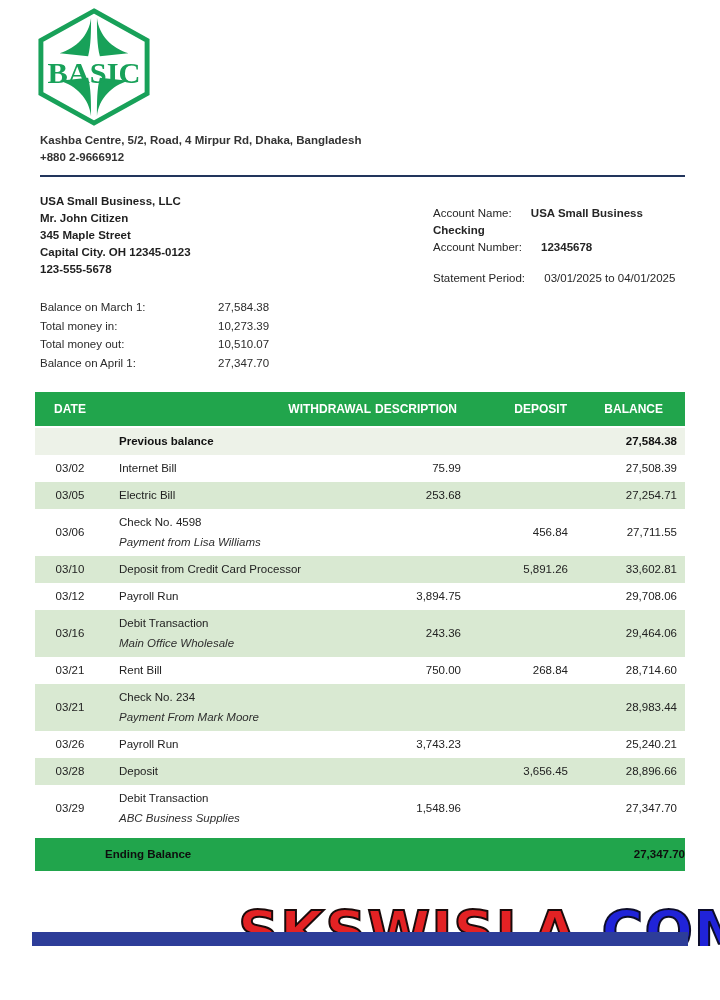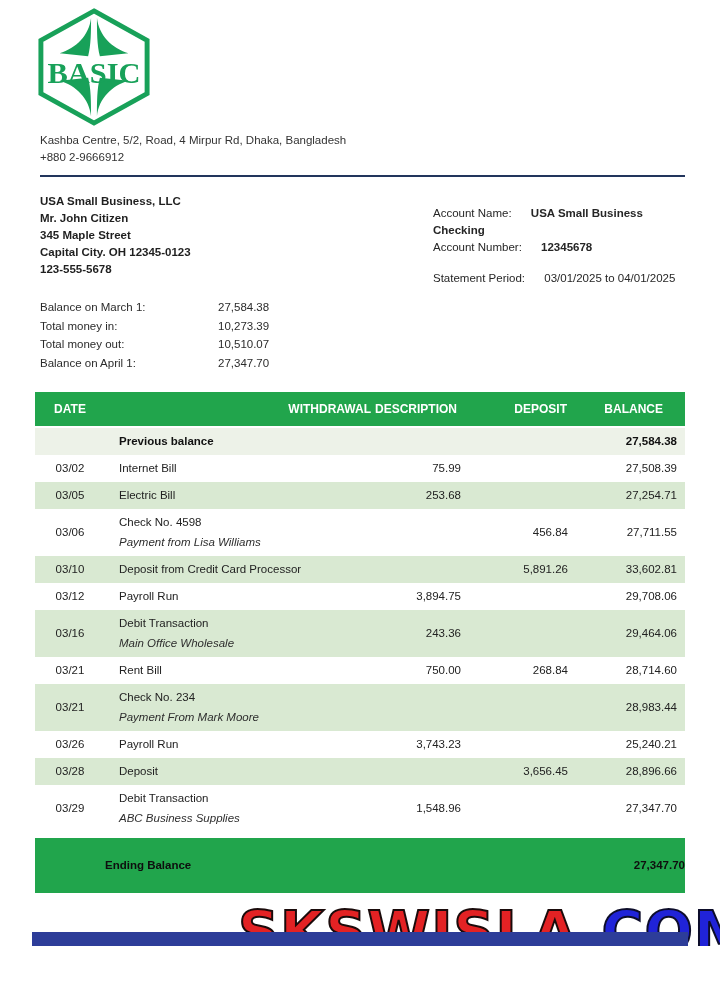--- a/index.html
+++ b/index.html
@@ -7,21 +7,21 @@
     --logo-green:#18a159; --line-navy:#22355c; --bar-blue:#2d3d99;
     --wm-red:#e32224; --wm-blue:#2023d8; --ink:#262626;
   }
   *{margin:0;padding:0;box-sizing:border-box;}
   html,body{background:#fff;}
   body{font-family:"Liberation Sans",sans-serif;color:var(--ink);}
   .page{position:relative;width:720px;height:946px;background:#fff;overflow:hidden;}
 
   
   .logo-wrap{margin:8px 0 0 35px;width:118px;height:118px;}
-  .addr-block{margin:6px 0 0 40px;font-size:11.5px;line-height:17px;color:#333;}
+  .addr-block{margin:6px 0 0 40px;font-size:11.5px;line-height:17px;color:#333;font-weight:bold;}
   .rule{margin:9px 35px 0 40px;border:0;border-top:2px solid var(--line-navy);}
 
   
   .info{display:flex;justify-content:space-between;margin:16px 35px 0 40px;}
   .cust-line{font-size:11.5px;font-weight:bold;line-height:17px;color:#1f1f1f;}
   .acct{margin-top:12px;font-size:11.5px;line-height:17px;width:252px;}
   .acct .lbl{font-weight:normal;}
   .acct .val{font-weight:bold;padding-left:16px;}
   .acct .period{margin-top:14px;}
   .acct .period .val{font-weight:normal;text-align:right;}
@@ -45,21 +45,21 @@
   .c-bal{padding-right:8px;}
   .note{font-style:italic;margin-top:5px;color:#2e2e2e;}
   .t-head{background:var(--green);color:#fff;font-weight:bold;font-size:12px;margin-bottom:2px;}
   .t-head .cell{padding:9.5px 0;}
   .t-head .h-wd{padding-right:4px;text-align:right;}
   .t-head .h-dep{padding-right:8px;text-align:right;}
   .t-head .h-bal{padding-right:22px;text-align:right;}
   .t-prev{background:var(--prev-row);font-weight:bold;color:#111;}
   .shaded{background:var(--row-green);}
   .t-end{background:var(--green);font-weight:bold;color:#0e0e0e;margin-top:6px;}
-  .t-end .cell{padding:20px 0;}
+  .t-end .cell{padding:9px 0;}
 
   
   .watermark{position:absolute;left:238px;top:899px;font-size:57px;font-weight:bold;
     letter-spacing:1px;white-space:nowrap;font-family:"DejaVu Sans",sans-serif;}
   .wm-red{color:var(--wm-red);-webkit-text-stroke:2px #1a0b0b;}
   .wm-blue{color:var(--wm-blue);-webkit-text-stroke:2px #0d0d2a;}
   .bottom-bar{position:absolute;left:32px;right:32px;bottom:0;height:14px;background:var(--bar-blue);}
 </style>
 </head>
 <body>

